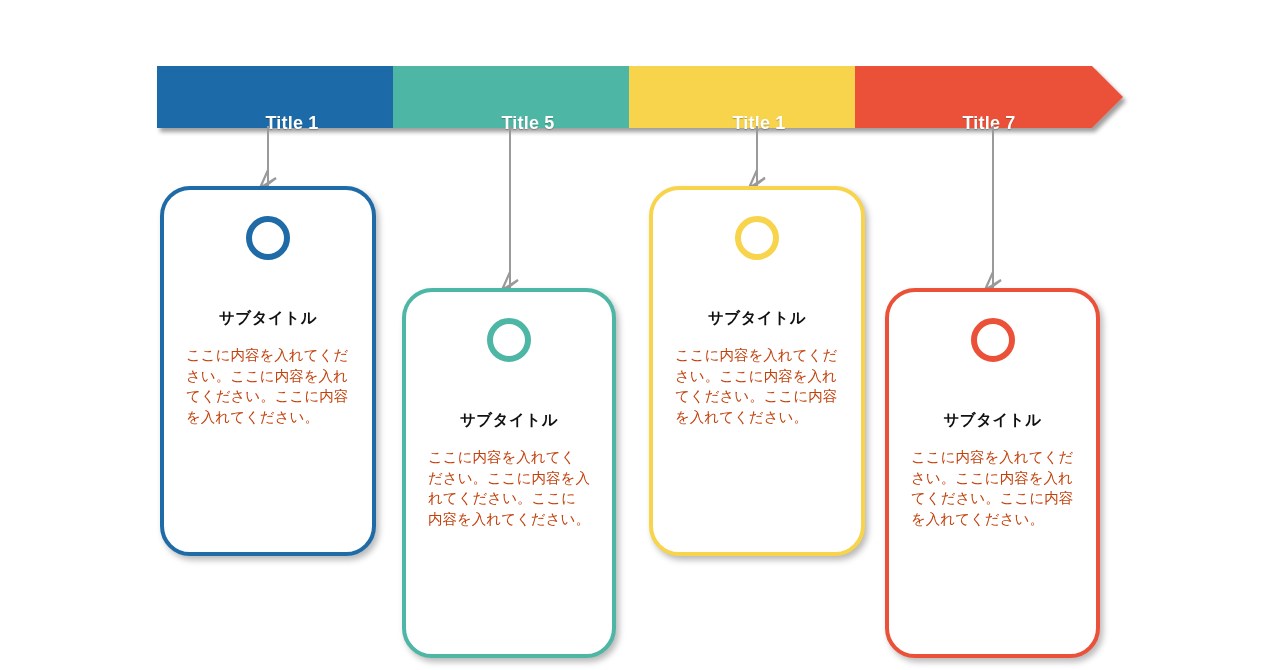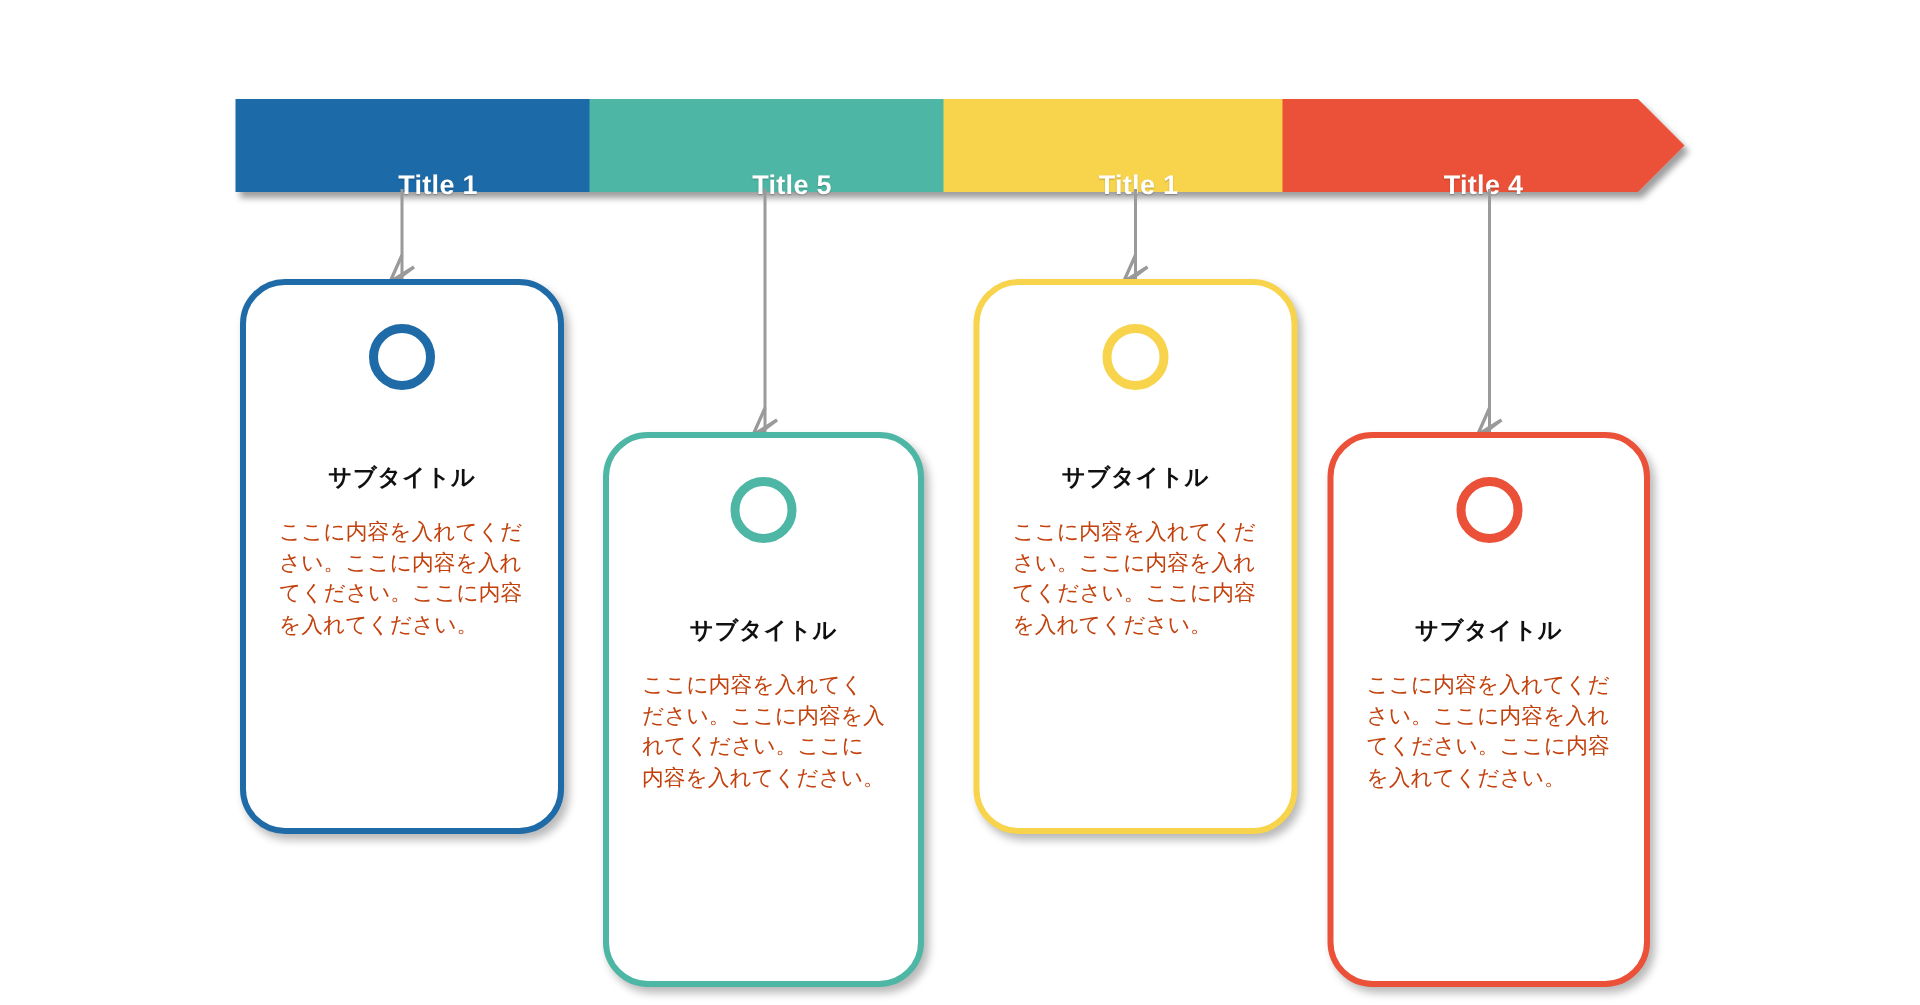--- a/index.html
+++ b/index.html
@@ -99,21 +99,21 @@
   <div class="seg-label" style="left:157px;width:270px;">
     <span>Title 1</span>
   </div>
   <div class="seg-label" style="left:393px;width:270px;">
     <span>Title 5</span>
   </div>
   <div class="seg-label" style="left:629px;width:260px;">
     <span>Title 1</span>
   </div>
   <div class="seg-label" style="left:855px;width:268px;">
-    <span>Title 4</span>
+    <span>Title 7</span>
   </div>
 
   <svg class="thread" style="left:230px;top:126px;" width="80" height="115">
     <line x1="38" y1="0" x2="38" y2="112" stroke="#9a9a9a" stroke-width="2"></line>
     <path d="M22 70 L46 52 L30 62 L38 44" fill="none" stroke="#9a9a9a" stroke-width="2.2" stroke-linejoin="miter"></path>
     <path d="M21 70 L30 80" fill="none" stroke="#9a9a9a" stroke-width="2.2"></path>
   </svg>
 
   <svg class="thread" style="left:472px;top:126px;" width="80" height="218">
     <line x1="38" y1="0" x2="38" y2="215" stroke="#9a9a9a" stroke-width="2"></line>

